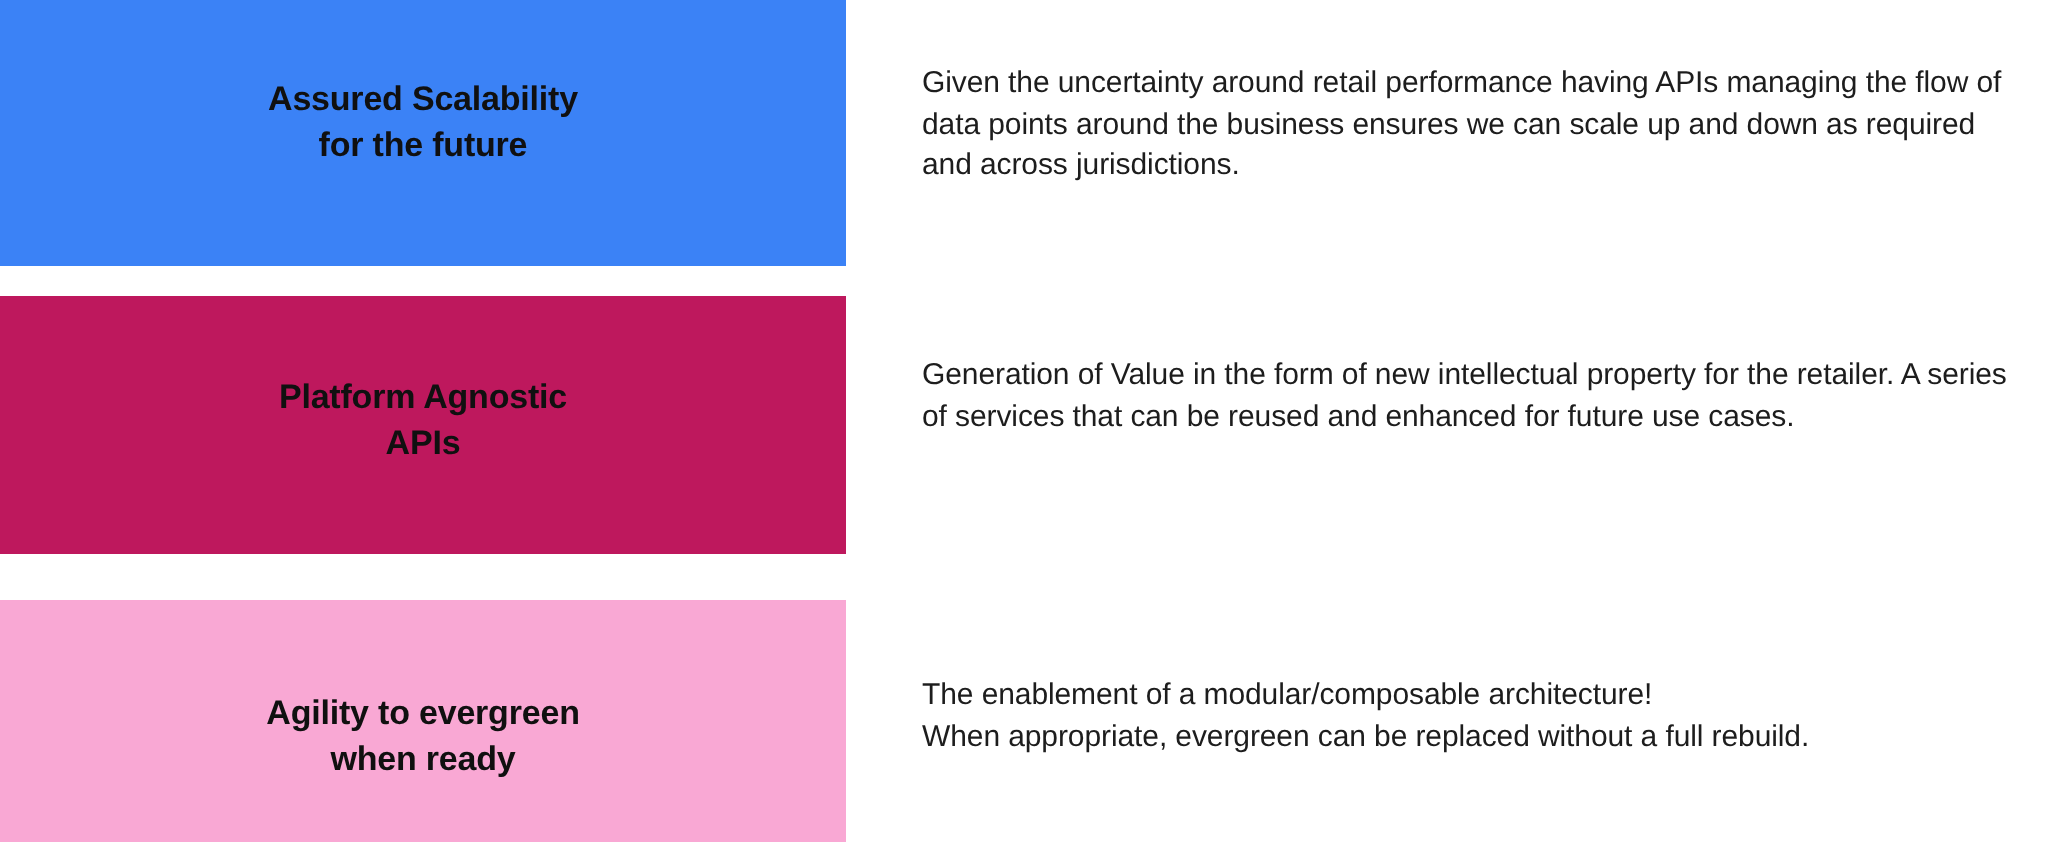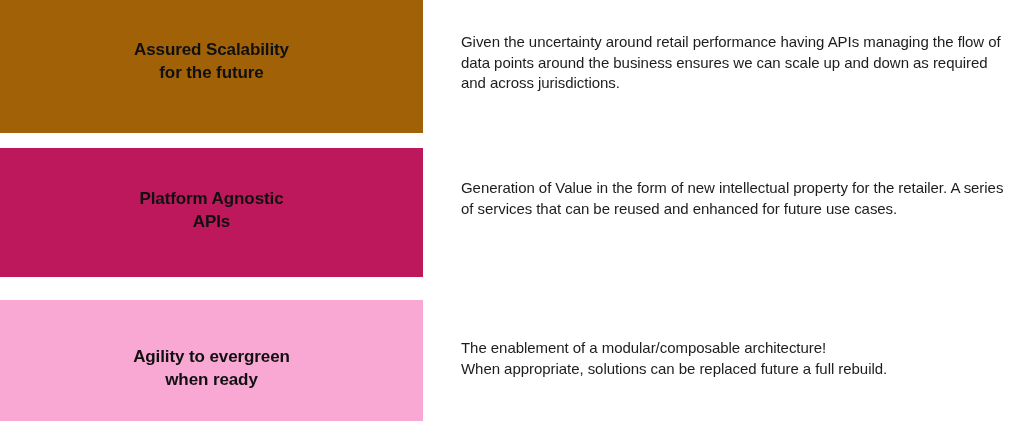--- a/index.html
+++ b/index.html
@@ -65,35 +65,35 @@
     white-space: pre-line;
   }
   #body-text-0 { top: 32px; }
   #body-text-1 { top: 30px; }
   #body-text-2 { top: 38px; }
 </style>
 </head>
 <body style="background: rgb(255, 255, 255);">
 
 <div class="row" id="row-0">
-  <div class="panel" id="panel-0" style="background: #a16207;">
+  <div class="panel" id="panel-0" style="background: #3b82f6;">
     <h2 class="panel-heading" id="panel-heading-0">Assured Scalability
 for the future</h2>
   </div>
   <p class="body-text" id="body-text-0">Given the uncertainty around retail performance having APIs managing the flow of data points around the business ensures we can scale up and down as required and across jurisdictions.</p>
 </div>
 
 <div class="row" id="row-1">
   <div class="panel" id="panel-1" style="background: #be185d;">
     <h2 class="panel-heading" id="panel-heading-1">Platform Agnostic
 APIs</h2>
   </div>
   <p class="body-text" id="body-text-1">Generation of Value in the form of new intellectual property for the retailer. A series of services that can be reused and enhanced for future use cases.</p>
 </div>
 
 <div class="row" id="row-2">
   <div class="panel" id="panel-2" style="background: #f9a8d4;">
     <h2 class="panel-heading" id="panel-heading-2">Agility to evergreen
 when ready</h2>
   </div>
   <p class="body-text" id="body-text-2">The enablement of a modular/composable architecture!
-When appropriate, solutions can be replaced future a full rebuild.</p>
+When appropriate, evergreen can be replaced without a full rebuild.</p>
 </div>
 
 </body></html>

